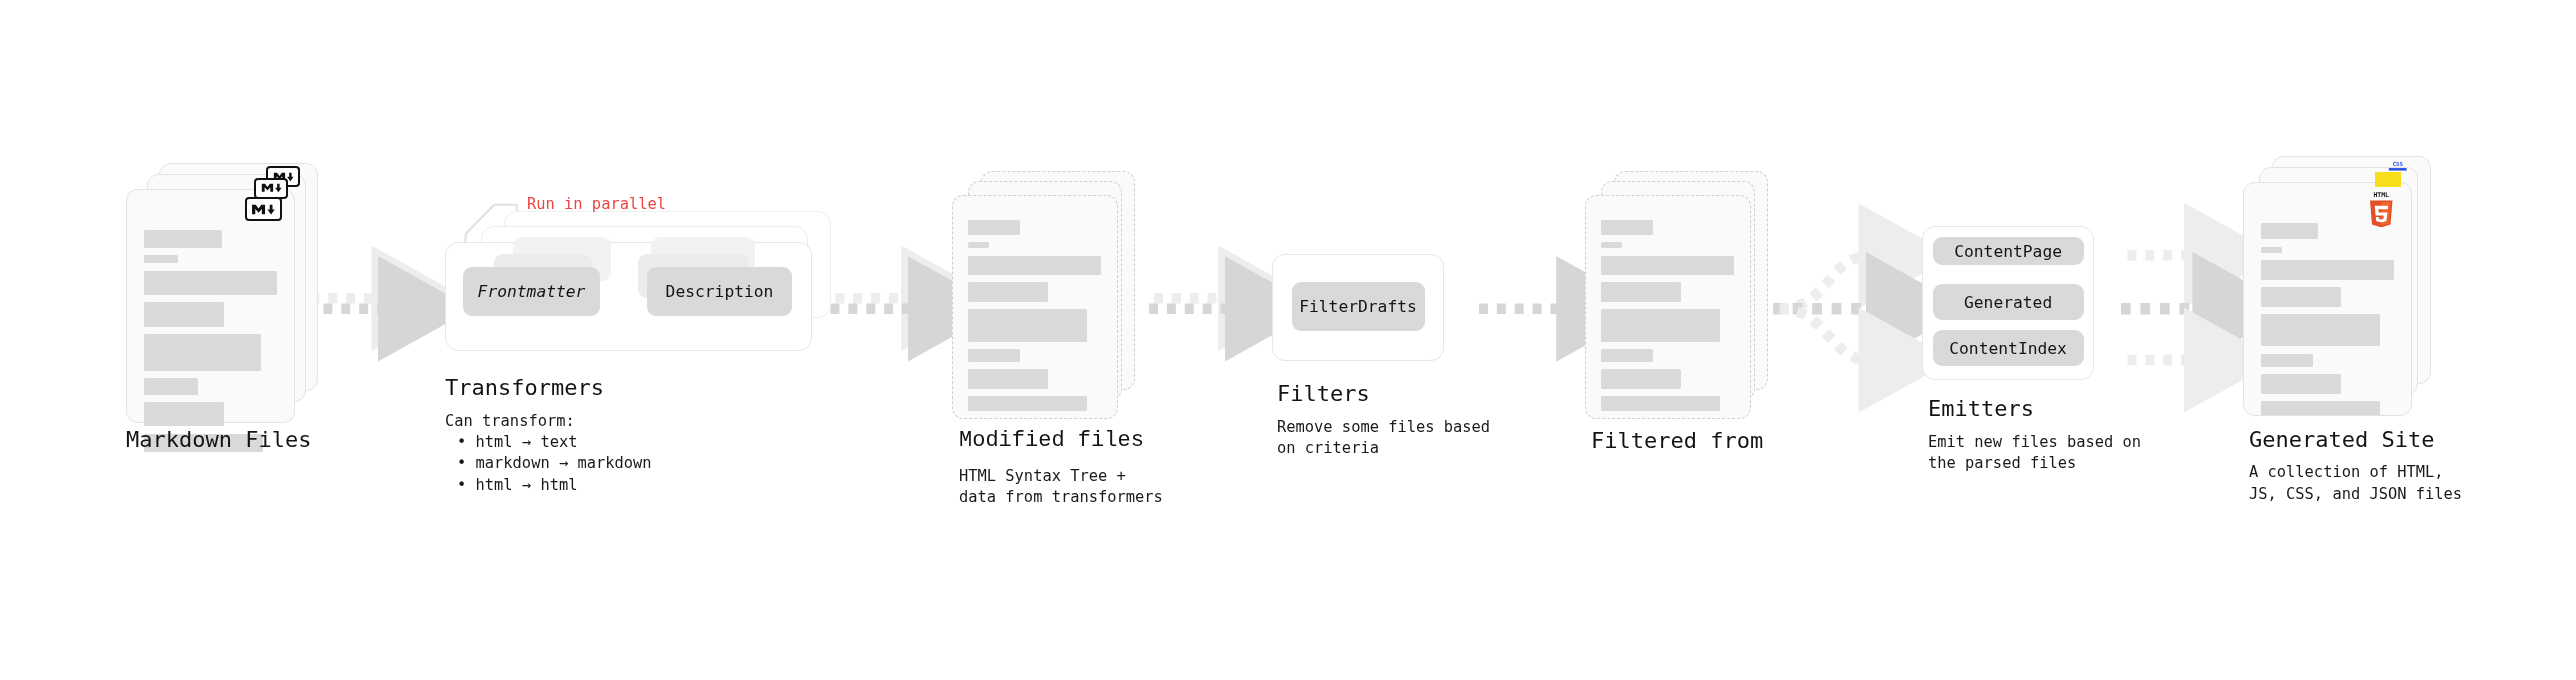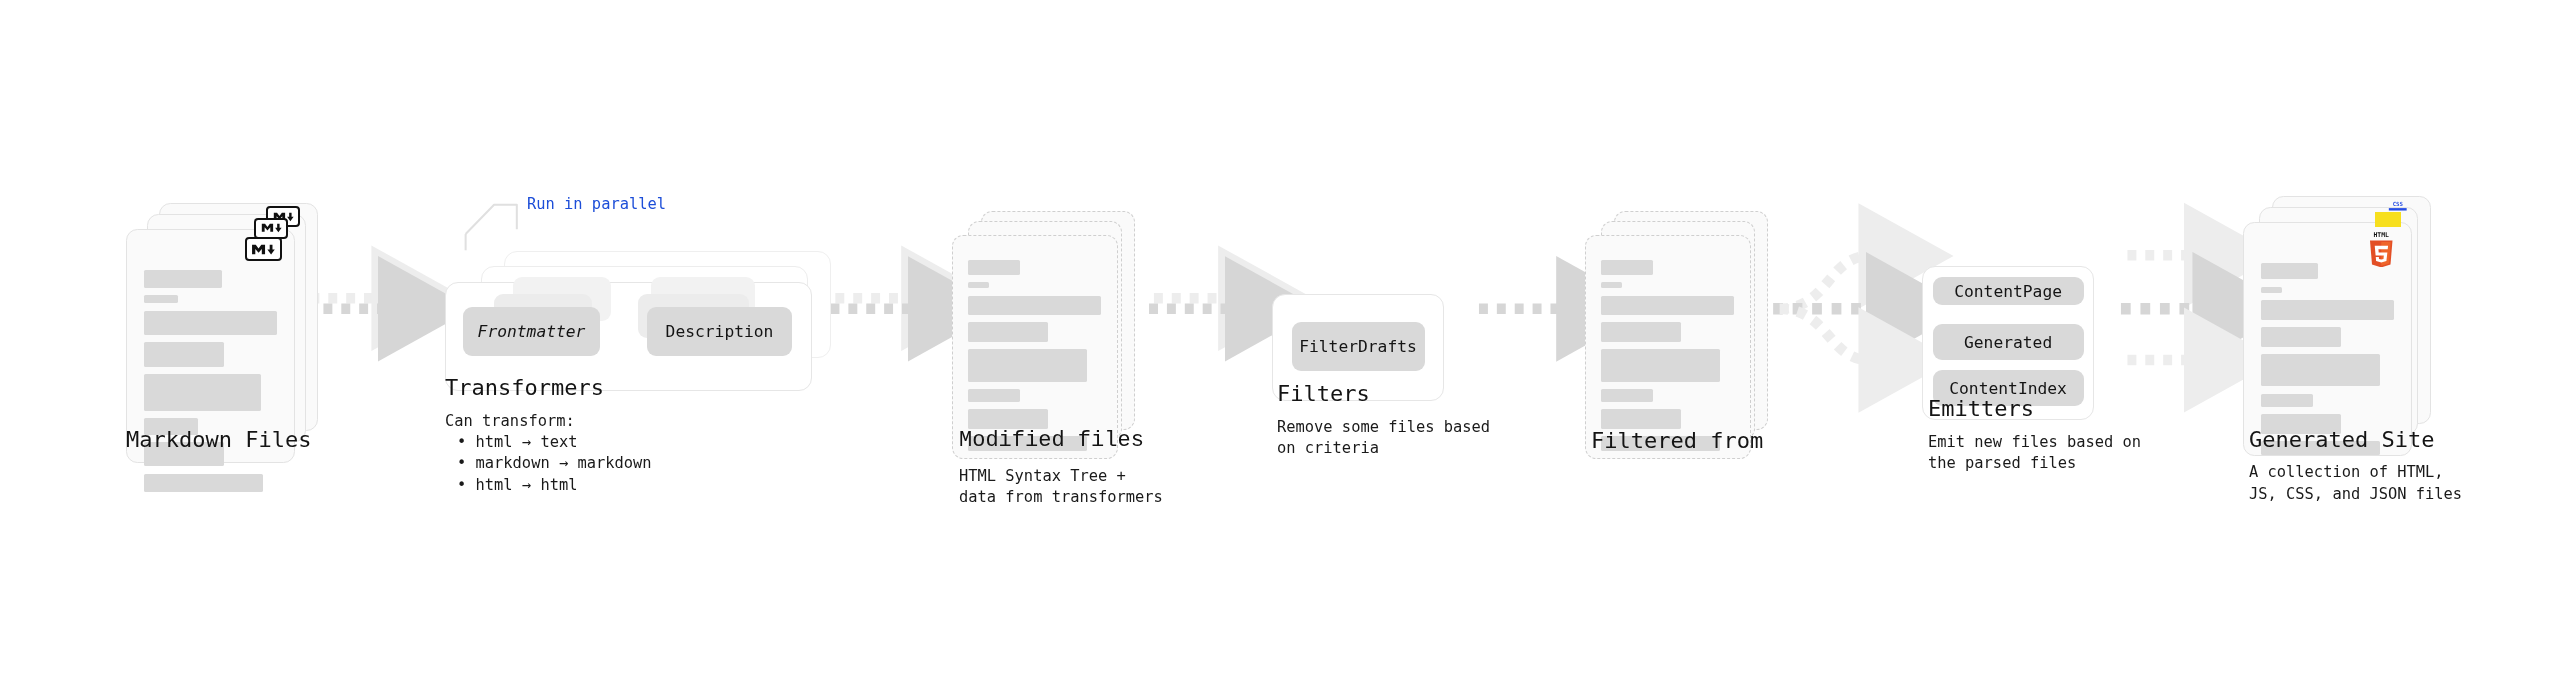--- a/index.html
+++ b/index.html
@@ -18,21 +18,20 @@
 
   #stage {
     position: relative;
     width: 2576px;
     height: 681px;
   }
 
   
   .node {
     position: absolute;
-    margin-top: 40px;
   }
 
   
   .doc-stack {
     position: relative;
   }
   .doc-card {
     position: absolute;
     box-sizing: border-box;
     background: #fafafa;
@@ -134,21 +133,21 @@
     background: #ececec;
   }
   .chip.ghost2 {
     background: #f2f2f2;
   }
 
   
   .annot-label {
     position: absolute;
     font-size: 15.4px;
-    color: #1d4ed8;
+    color: #ef4444;
     white-space: nowrap;
   }
 
   svg.overlay {
     position: absolute;
     left: 0; top: 0;
     width: 2576px;
     height: 681px;
     pointer-events: none;
   }

